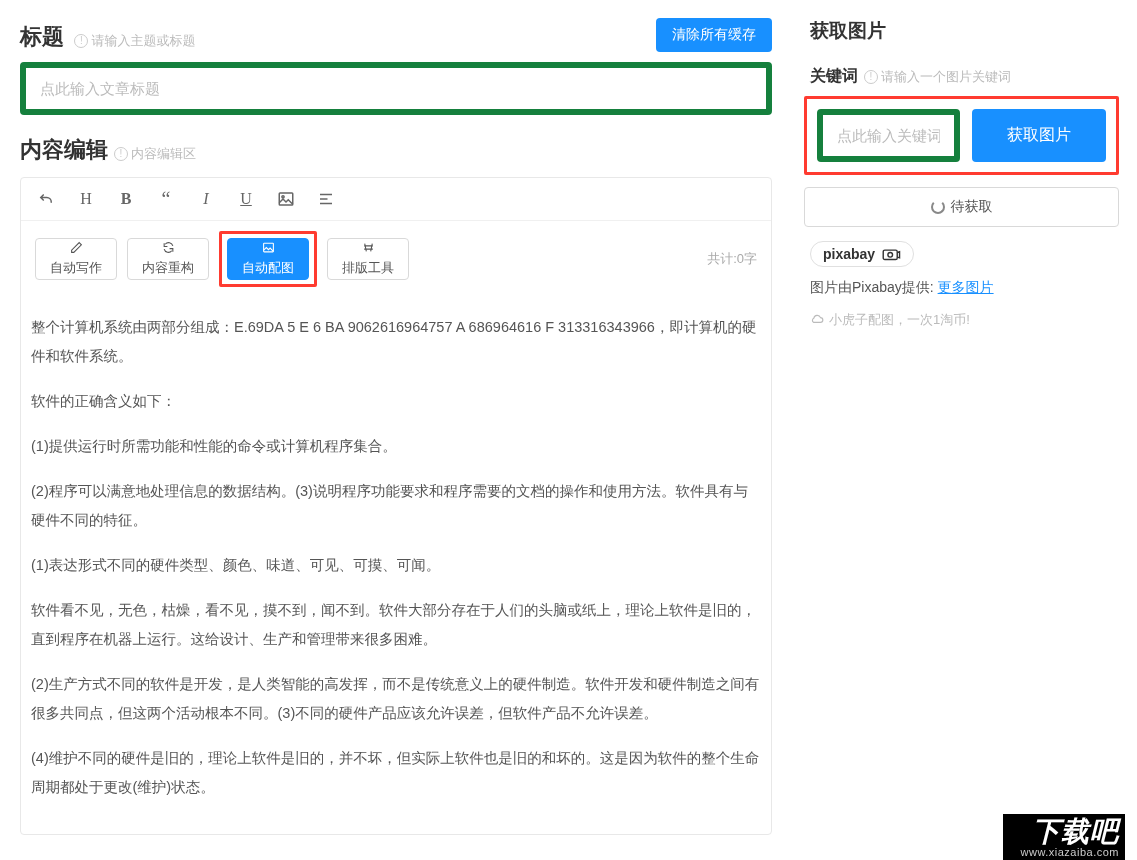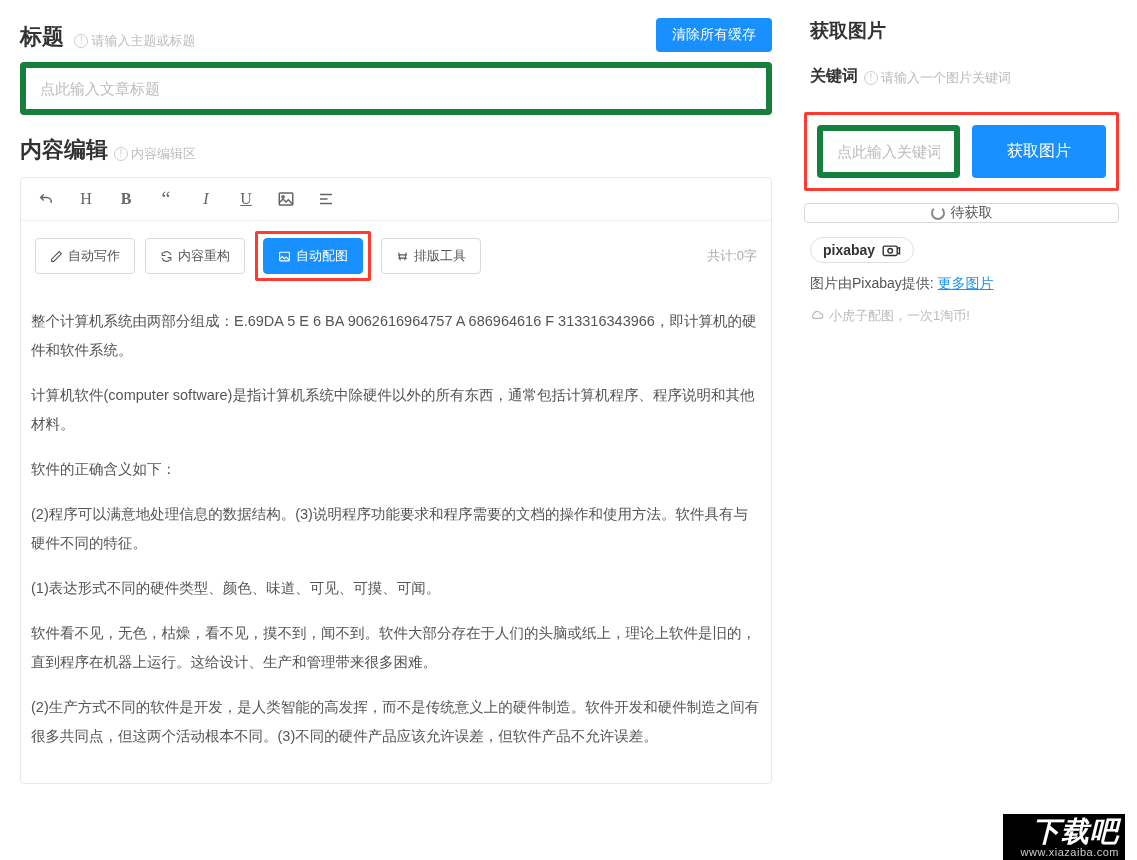--- a/index.html
+++ b/index.html
@@ -110,28 +110,29 @@
     .fmt-btn svg { width: 18px; height: 18px; }
     .action-toolbar {
       display: flex;
       align-items: center;
       padding: 10px 14px;
       gap: 10px;
     }
     .tool-btn {
       background: #fff;
       border: 1px solid #d9d9d9;
-      padding: 8px 14px;
+      padding: 2px 14px;
       border-radius: 4px;
       font-size: 13px;
       color: #555;
       cursor: pointer;
       display: inline-flex;
       align-items: center;
       gap: 5px;
+      flex-direction: column;
     }
     .tool-btn.active {
       background: #1890ff;
       color: #fff;
       border-color: #1890ff;
     }
     .tool-icon { width: 13px; height: 13px; display: inline-block; }
     .highlight-box {
       border: 3px solid #ff3b30;
       padding: 4px 5px;
@@ -152,41 +153,42 @@
     
     .right-title {
       font-size: 19px;
       font-weight: 600;
       color: #333;
       margin-bottom: 22px;
       margin-left: 6px;
     }
     .right-subheader {
       display: flex;
-      align-items: flex-end;
-      margin-bottom: 25px;
+      align-items: center;
+      margin-bottom: 9px;
       margin-left: 6px;
     }
     .right-subtitle {
       font-size: 16px;
       font-weight: 600;
       color: #333;
     }
     .right-highlight {
       border: 3px solid #ff3b30;
       padding: 10px;
       border-radius: 2px;
       display: flex;
       flex-direction: row;
       gap: 12px;
     }
     .status-btn {
       width: 100%;
       background: #fff;
       border: 1px solid #d9d9d9;
+      padding: 10px;
       border-radius: 4px;
       font-size: 14px;
       color: #555;
       cursor: pointer;
       margin-top: 12px;
       display: flex;
       align-items: center;
       justify-content: center;
       gap: 6px;
     }
@@ -323,26 +325,27 @@
       <button class="tool-btn">
         <svg class="tool-icon" viewBox="0 0 24 24" fill="none" stroke="currentColor" stroke-width="2">
             <path d="M5 5l3 14M19 5l-3 14M4 9h16M4 15h16"></path>
           </svg>
         <span>排版工具</span>
       </button>
       <span class="count-text">共计:0字</span>
     </div>
     <div class="editor-body">
       <p>整个计算机系统由两部分组成：E.69DA 5 E 6 BA 9062616964757 A 686964616 F 313316343966，即计算机的硬件和软件系统。</p>
-      <p>计算机软件(computer software)是指计算机系统中除硬件以外的所有东西，通常包括计算机程序、程序说明和其他材料。</p>
       <p>软件的正确含义如下：</p>
+      <p>(1)提供运行时所需功能和性能的命令或计算机程序集合。</p>
       <p>(2)程序可以满意地处理信息的数据结构。(3)说明程序功能要求和程序需要的文档的操作和使用方法。软件具有与硬件不同的特征。</p>
       <p>(1)表达形式不同的硬件类型、颜色、味道、可见、可摸、可闻。</p>
       <p>软件看不见，无色，枯燥，看不见，摸不到，闻不到。软件大部分存在于人们的头脑或纸上，理论上软件是旧的，直到程序在机器上运行。这给设计、生产和管理带来很多困难。</p>
       <p>(2)生产方式不同的软件是开发，是人类智能的高发挥，而不是传统意义上的硬件制造。软件开发和硬件制造之间有很多共同点，但这两个活动根本不同。(3)不同的硬件产品应该允许误差，但软件产品不允许误差。</p>
+      <p>(4)维护不同的硬件是旧的，理论上软件是旧的，并不坏，但实际上软件也是旧的和坏的。这是因为软件的整个生命周期都处于更改(维护)状态。</p>
     </div>
   </div>
 </div>
 
 <div class="right-panel">
   <div class="right-title">获取图片</div>
   <div class="right-subheader">
     <span class="right-subtitle">关键词</span>
     <span class="section-hint">
       <span class="hint-icon">!</span>

